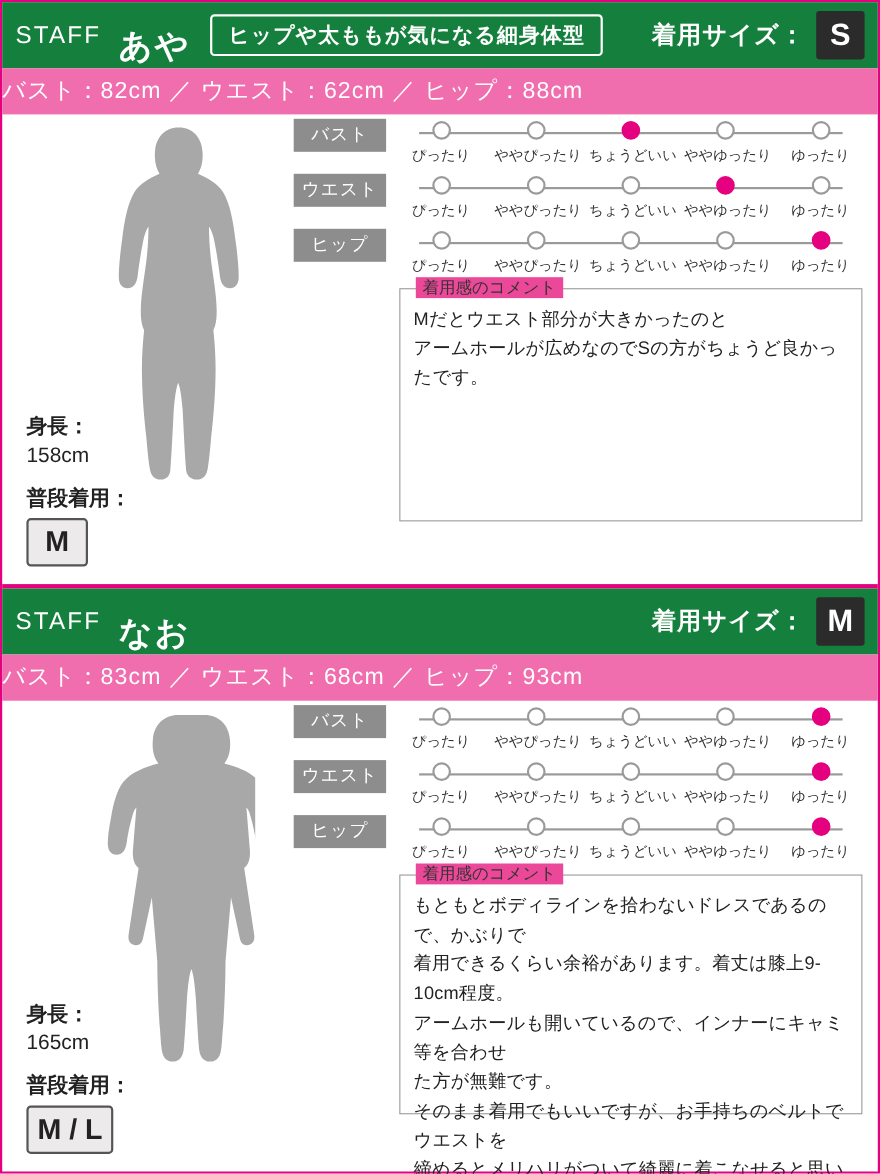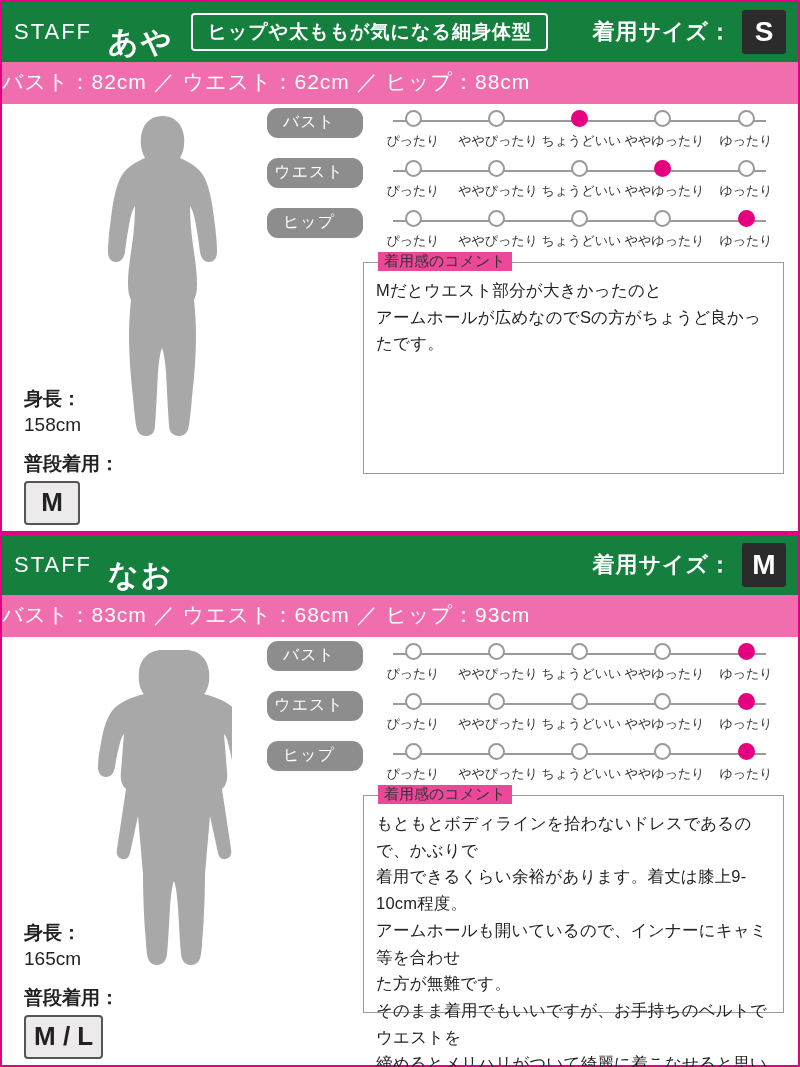--- a/index.html
+++ b/index.html
@@ -111,21 +111,21 @@
   }
   .silhouette {
     position: absolute;
     left: 95px;
     top: 8px;
   }
   .block-2 .silhouette { left: 90px; top: 10px; }
   .height-info {
     position: absolute;
     left: 22px;
-    bottom: 8px;
+    bottom: 18px;
     font-size: 19px;
     line-height: 1.35;
     color: #222;
   }
   .height-info .lbl { font-weight: bold; }
   .usual-label {
     font-weight: bold;
     font-size: 19px;
   }
   .usual-box {
@@ -154,22 +154,22 @@
   .scale-row {
     position: relative;
     display: flex;
     align-items: flex-start;
     margin-bottom: 4px;
   }
   .scale-tag {
     background: #8d8d8d;
     color: #fff;
     font-size: 16px;
-    border-radius: 11px;
-    padding: 4px 12px 5px 0;
+    border-radius: 0;
+    padding: 4px 0 5px 0;
     width: 84px;
     text-align: center;
     margin-top: 4px;
     flex: 0 0 84px;
     letter-spacing: 1px;
   }
   .scale-wrap {
     position: relative;
     margin-left: 12px;
     flex: 1 1 auto;

